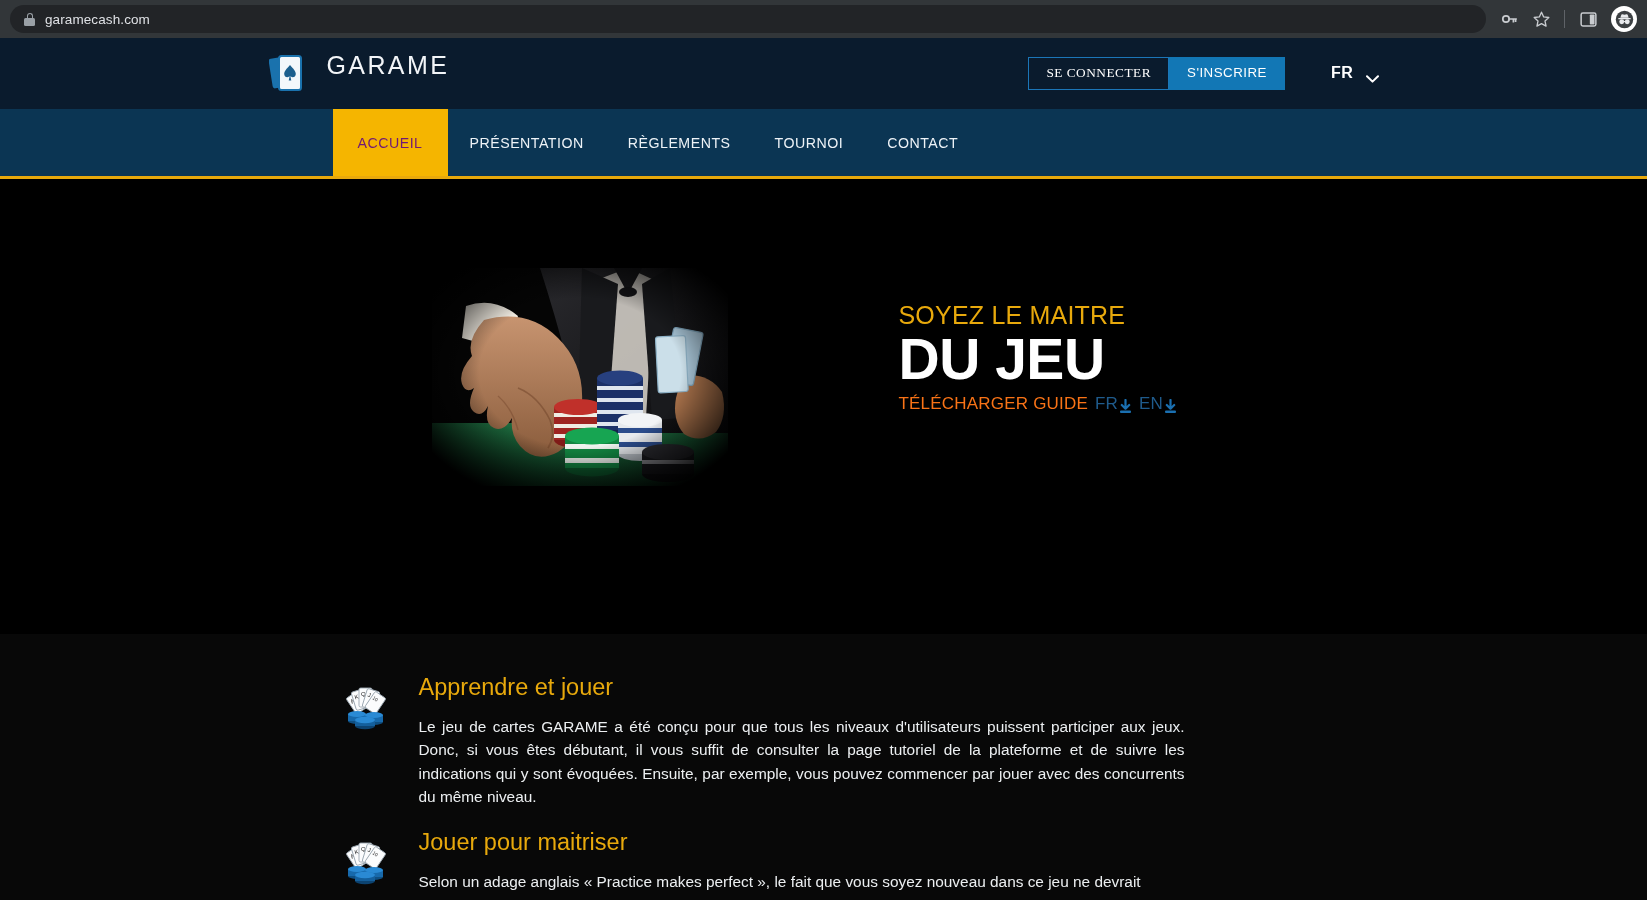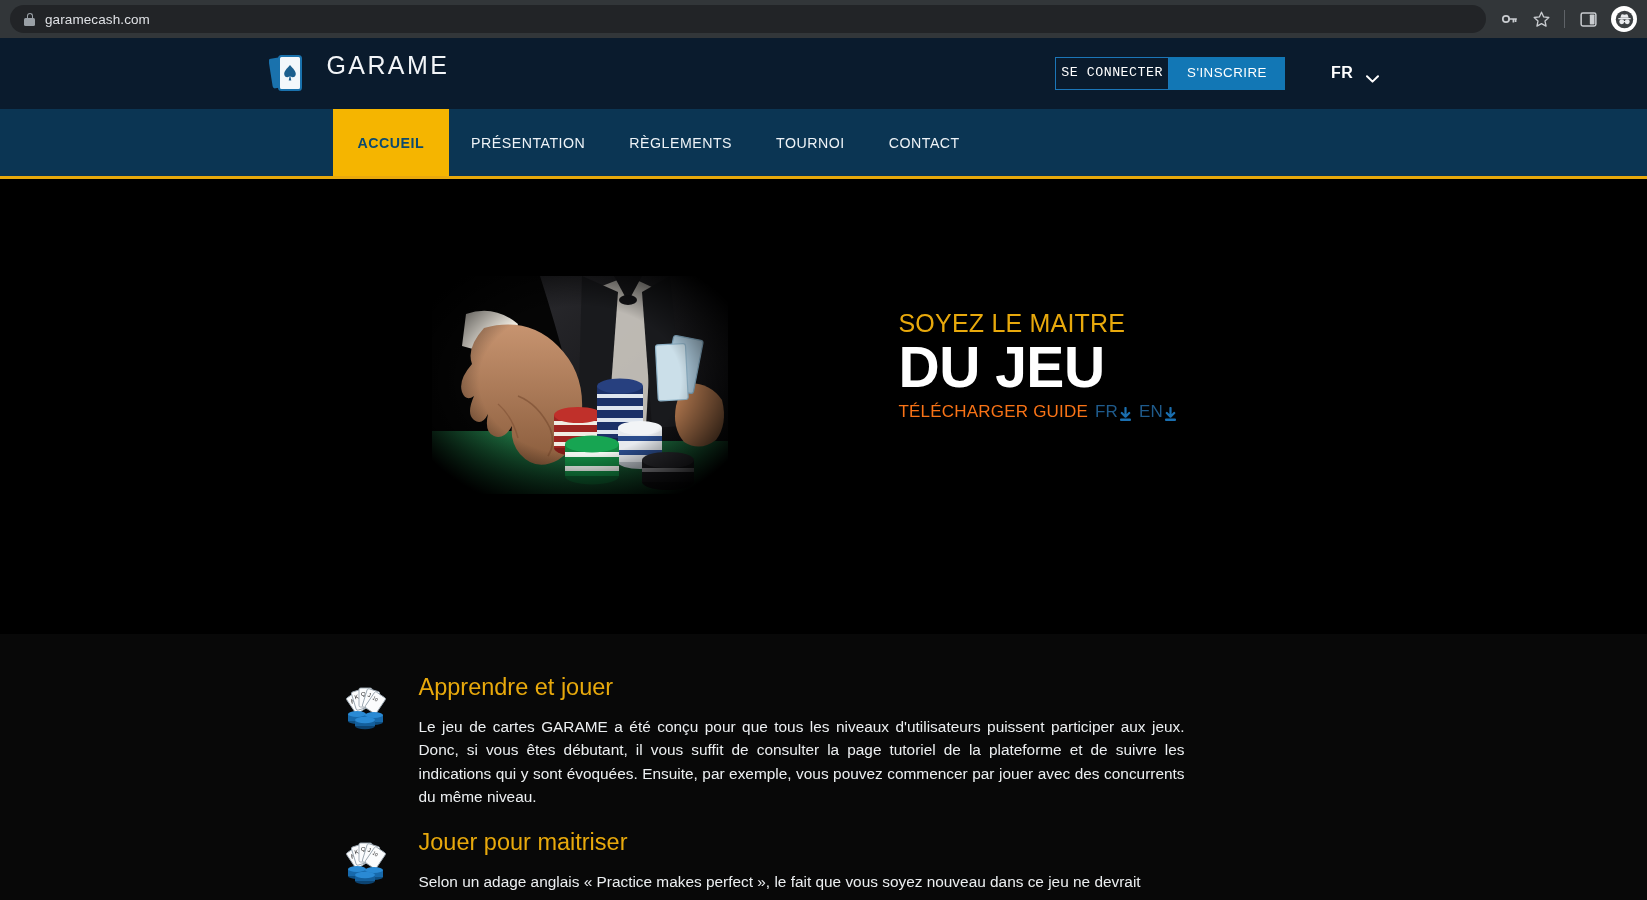--- a/index.html
+++ b/index.html
@@ -97,28 +97,28 @@
     font-weight: 400;
   }
   .header-right {
     margin-left: auto;
     display: flex;
     align-items: center;
     gap: 46px;
   }
   .auth-group { display: flex; align-items: stretch; }
   .btn-login {
-    padding: 7px 5px 8px;
+    padding: 7px 17px 8px;
     background: transparent;
     border: 1px solid #1b76b8;
     color: #ffffff;
     font-size: 13.3px;
     letter-spacing: .5px;
     cursor: pointer;
-    font-family: Liberation Mono, monospace;
+    font-family: Liberation Serif, serif;
     line-height: 1.2;
   }
   .btn-signup {
     padding: 7px 17px 8px;
     background: #1277b5;
     border: 1px solid #1277b5;
     color: #ffffff;
     font-size: 13.3px;
     letter-spacing: .5px;
     cursor: pointer;
@@ -150,34 +150,33 @@
     display: flex; align-items: center;
     padding: 0 22px;
     color: #eef3f7;
     font-size: 14.2px;
     letter-spacing: .5px;
     cursor: pointer;
     white-space: nowrap;
   }
   .nav-item.active {
     background: #f5b500;
-    color: #0c4a6e;
+    color: #701a75;
     padding: 0 25px;
-    font-weight: bold;
   }
 
   
   .hero {
     background: #000000;
     height: 455px;
     position: relative;
     overflow: hidden;
   }
   .hero-inner {
-    width: 1110px; margin: 12px auto;
+    width: 1110px; margin: 4px auto;
     height: 100%;
     display: flex;
     position: relative;
   }
   .hero-photo {
     position: absolute;
     left: 163px; top: 85px;
     width: 296px; height: 218px;
   }
   .hero-copy {

